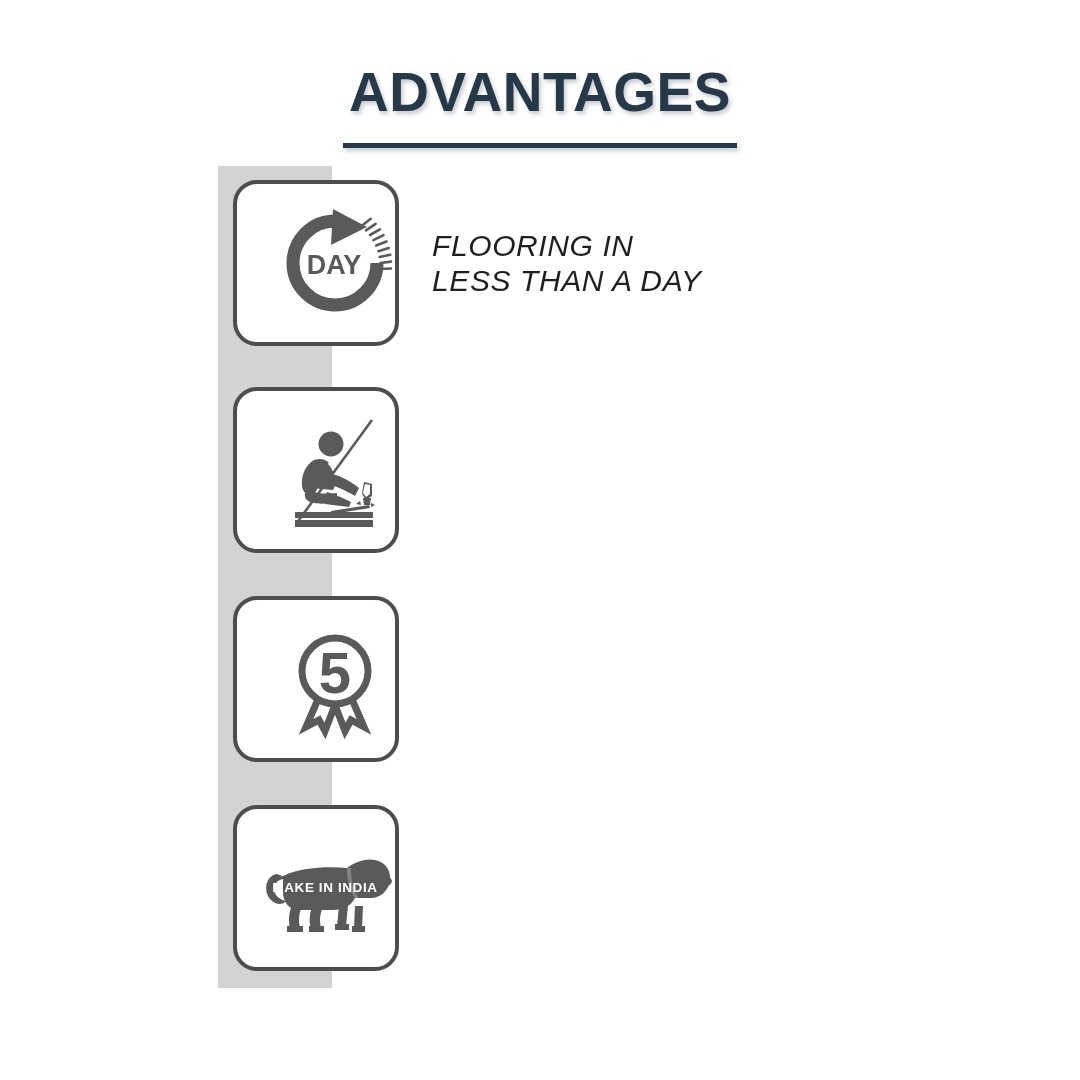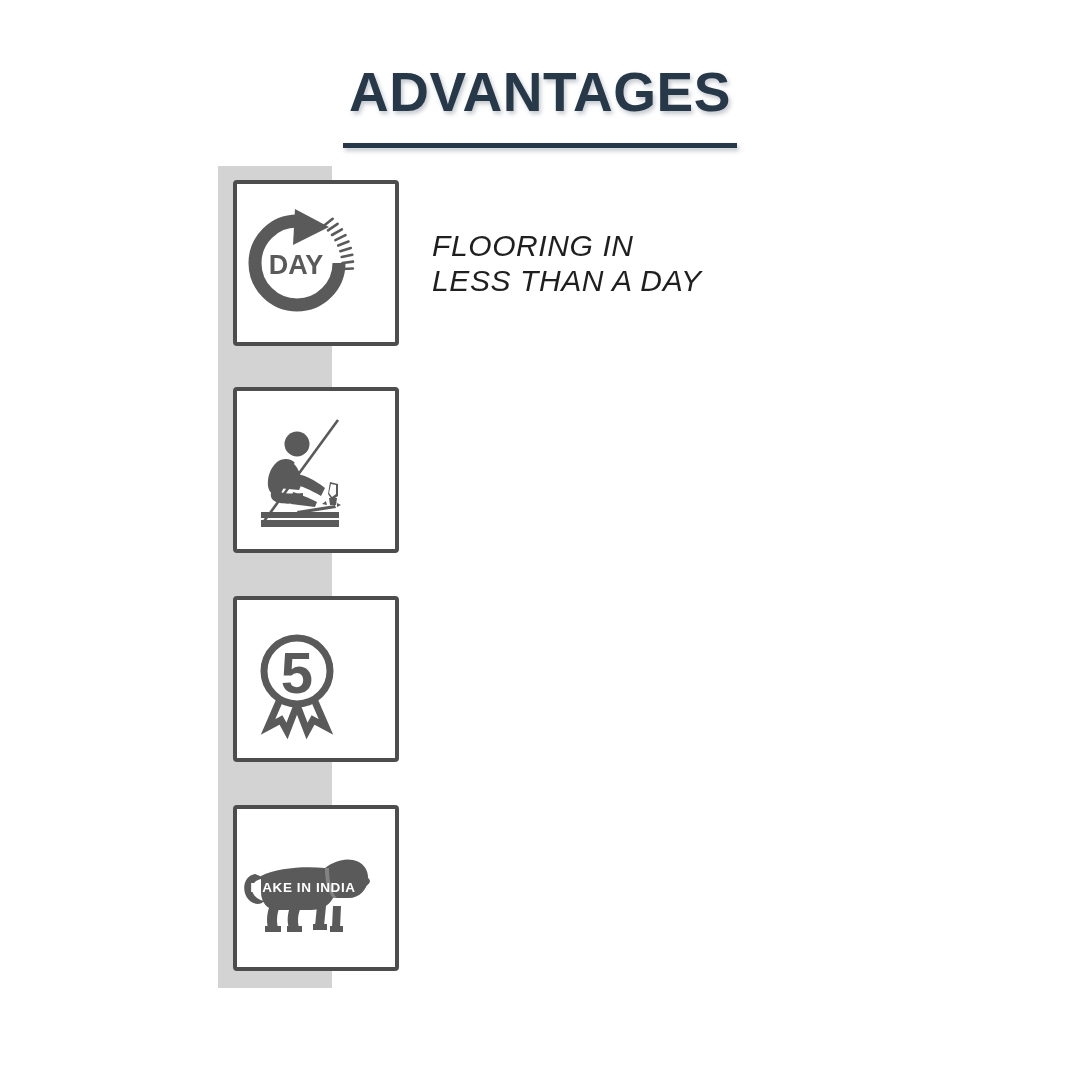--- a/index.html
+++ b/index.html
@@ -74,26 +74,26 @@
   .row-0 { top: 178px; }
   .row-1 { top: 385px; }
   .row-2 { top: 594px; }
   .row-3 { top: 803px; }
 
   .icon-box {
     width: 166px;
     height: 166px;
     min-width: 166px;
     border: 4px solid #4d4d4d;
-    border-radius: 4px;
+    border-radius: 24px;
     background: #ffffff;
     box-sizing: border-box;
     display: flex;
     align-items: center;
-    justify-content: flex-start;
+    justify-content: flex-end;
     position: relative;
     z-index: 2;
   }
   .icon-box svg { display: block; }
 
   .row-label {
     margin-left: 33px;
     font-family: "Liberation Sans", sans-serif;
     font-style: italic;
     font-weight: normal;

